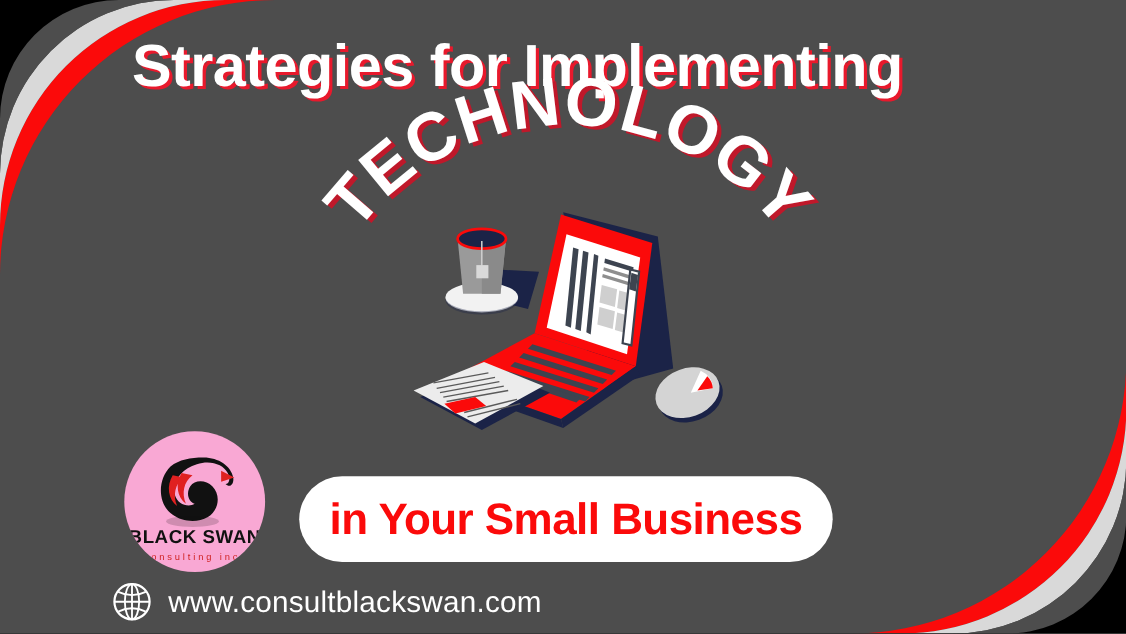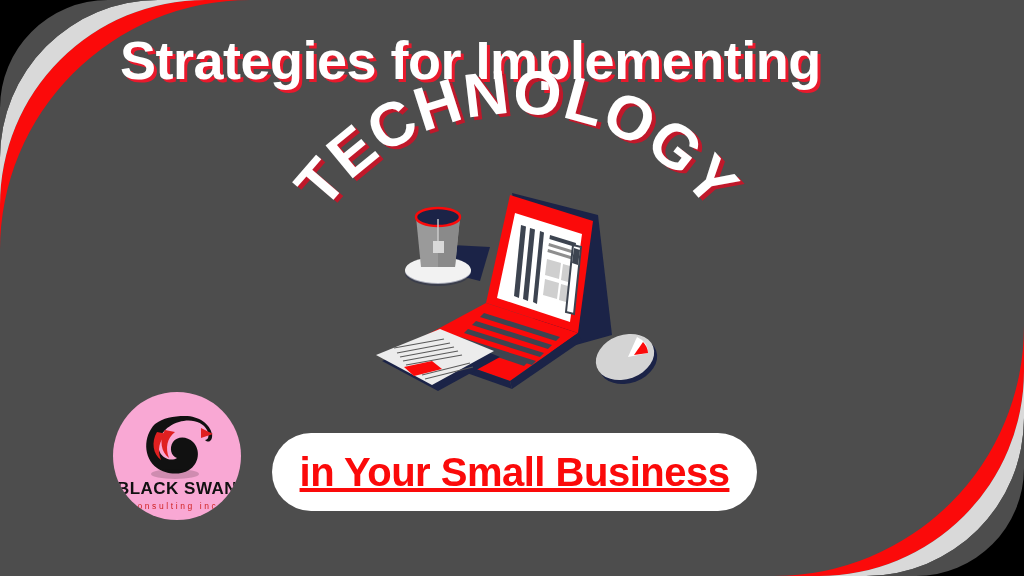--- a/index.html
+++ b/index.html
@@ -96,21 +96,20 @@
     display: flex;
     align-items: center;
     justify-content: center;
   }
   #subtitle-text {
     color: #fb0a0a;
     font-size: 40px;
     font-weight: bold;
     letter-spacing: -0.5px;
     white-space: nowrap;
-    text-decoration: underline;
   }
 
   
   #website-row {
     position: absolute;
     left: 101px;
     top: 524px;
     height: 46px;
     display: flex;
     align-items: center;
@@ -255,14 +254,25 @@
 
       <text x="64" y="102" text-anchor="middle" fill="#111111" font-family="Liberation Sans, sans-serif" font-size="17" font-weight="bold" letter-spacing="0.5">BLACK SWAN</text>
       <text x="64" y="117" text-anchor="middle" fill="#d02424" font-family="Liberation Sans, sans-serif" font-size="8.5" letter-spacing="2.6">consulting inc.</text>
     </svg>
   </div>
 
   <div id="subtitle-pill">
     <span id="subtitle-text">in Your Small Business</span>
   </div>
 
+  <div id="website-row">
+    <svg id="globe-icon" width="38" height="38" viewBox="0 0 38 38">
+      <circle cx="19" cy="19" r="16" fill="none" stroke="#ffffff" stroke-width="2"></circle>
+      <ellipse cx="19" cy="19" rx="6.5" ry="16" fill="none" stroke="#ffffff" stroke-width="1.7"></ellipse>
+      <line x1="19" y1="3" x2="19" y2="35" stroke="#ffffff" stroke-width="1.7"></line>
+      <line x1="3" y1="19" x2="35" y2="19" stroke="#ffffff" stroke-width="1.7"></line>
+      <path d="M 6.5 10 Q 19 16 31.5 10" fill="none" stroke="#ffffff" stroke-width="1.7"></path>
+      <path d="M 6.5 28 Q 19 22 31.5 28" fill="none" stroke="#ffffff" stroke-width="1.7"></path>
+    </svg>
+    <span id="website-url">www.consultblackswan.com</span>
+  </div>
 
 </div>
 
 </body></html>

